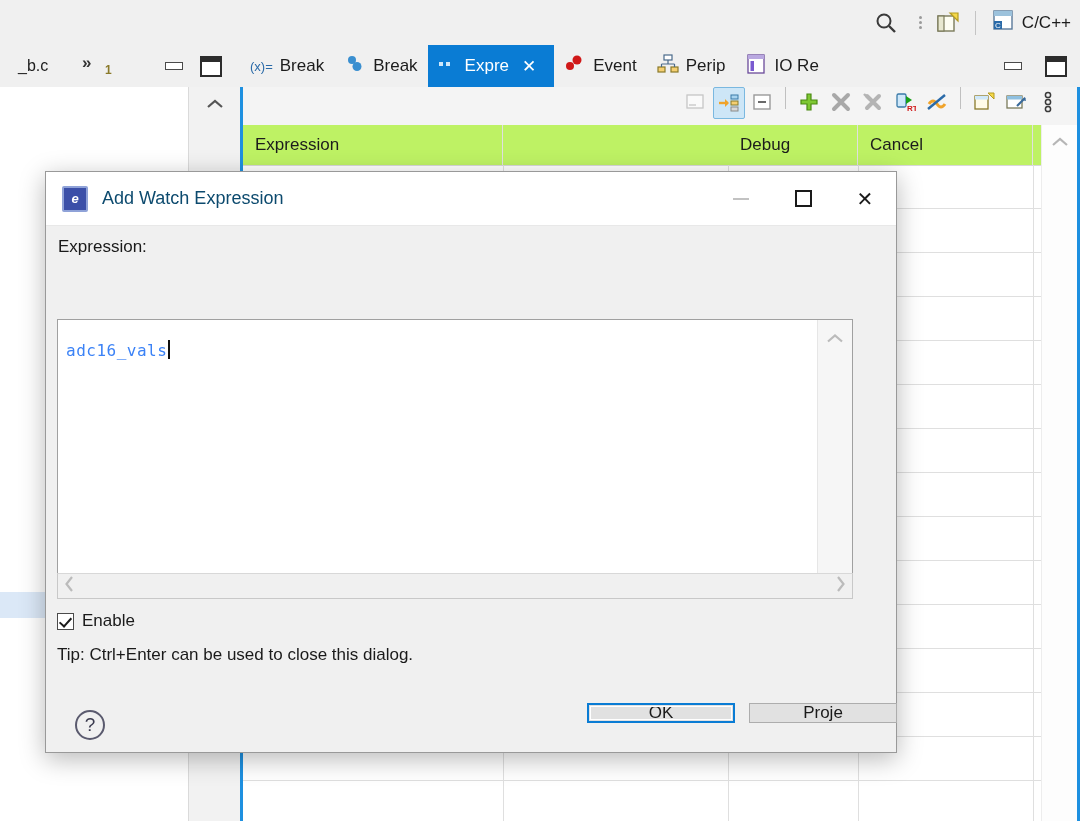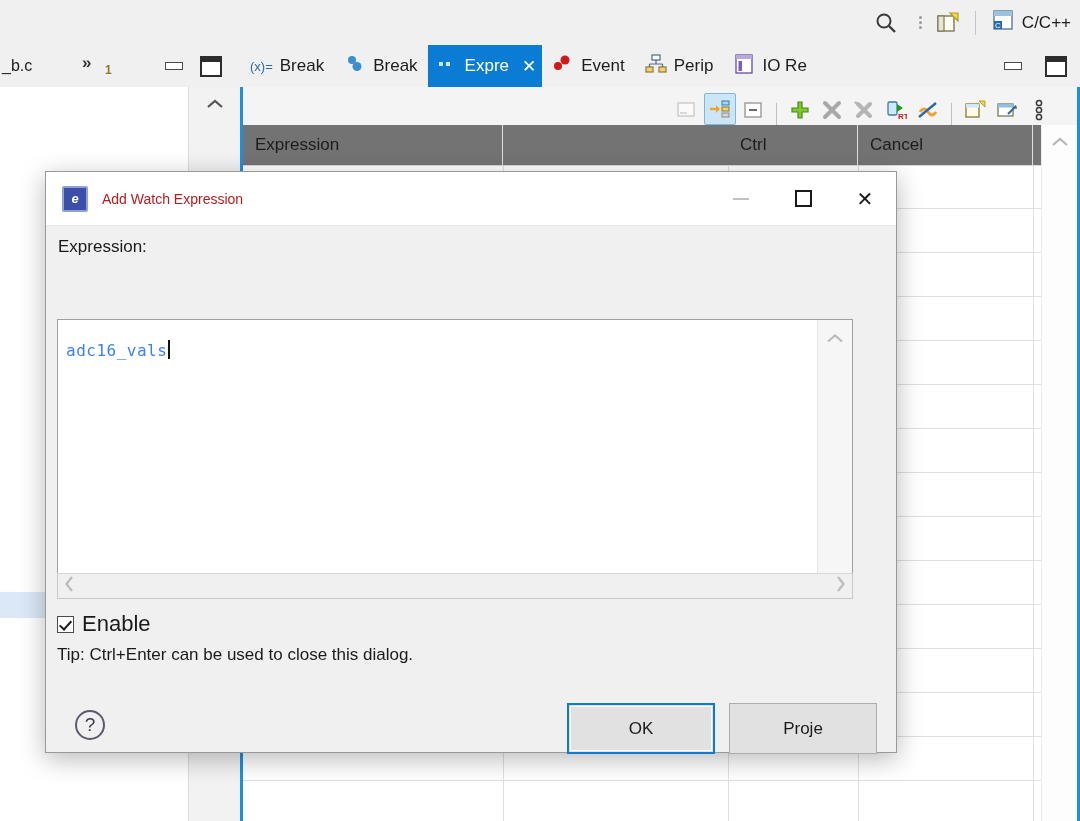--- a/index.html
+++ b/index.html
@@ -41,21 +41,21 @@
   
   .tabrow {
     position: absolute; left: 0; top: 45px; width: 1080px; height: 42px;
     background: #f0f0f0;
   }
   .left-tabzone {
     position: absolute; left: 0; top: 0; width: 236px; height: 42px;
     display: flex; align-items: center;
   }
   .left-tab-label {
-    font-size: 16px; color: #1c1c1c; margin-left: 0px; padding-left: 2px;
+    font-size: 16px; color: #1c1c1c; margin-left: 16px; padding-left: 2px;
   }
   .chev-more {
     position: absolute; left: 82px; top: 8px;
     font-size: 17px; font-weight: bold; color: #333;
   }
   .chev-more-num {
     position: absolute; left: 105px; top: 18px;
     font-size: 12px; color: #8a7a2a; font-weight: bold;
   }
   .win-min-icon {
@@ -73,48 +73,48 @@
 
   .right-tabzone {
     position: absolute; left: 240px; top: 0; right: 0; height: 42px;
     display: flex; align-items: center;
   }
   .vtab {
     display: flex; align-items: center; gap: 7px;
     height: 42px; padding: 0 10px;
     font-size: 17px; color: #1c1c1c; white-space: nowrap;
   }
-  .vtab.active { background: #0a7cd4; color: #ffffff; padding-right: 6px; }
+  .vtab.active { background: #0a7cd4; color: #ffffff; padding-right: 18px; }
   .vtab .xclose { font-size: 17px; margin-left: 6px; color: #ffffff; }
 
   
   .expr-view {
     position: absolute; left: 240px; top: 87px; right: 0; bottom: 0;
     background: #ffffff;
     border-left: 3px solid #1e90e0;
     border-right: 3px solid #1e90e0;
     box-sizing: border-box;
   }
   .expr-toolbar {
     position: absolute; left: 0; top: 0; right: 0; height: 38px;
     background: #f4f4f4;
-    display: flex; align-items: flex-end; justify-content: flex-end;
-    padding-right: 23px; gap: 2px;
+    display: flex; align-items: flex-start; justify-content: flex-end;
+    padding-right: 14px; gap: 2px;
   }
   .tbtn {
     width: 30px; height: 30px; display: inline-flex;
     align-items: center; justify-content: center;
     border-radius: 2px;
   }
   .tbtn.sel { background: #cde6f7; border: 1px solid #7ab8e0; }
   .tb-divider { width: 1px; height: 22px; background: #c0c0c0; margin: 0 6px; }
 
   .col-headers {
     position: absolute; left: 0; top: 38px; right: 35px; height: 40px;
-    background: #737373; border-bottom: 1px solid #d8d8d8;
+    background: #bef264; border-bottom: 1px solid #d8d8d8;
   }
   .col-h {
     position: absolute; top: 0; height: 40px;
     display: flex; align-items: center;
     font-size: 17px; color: #1c1c1c;
     border-right: 1px solid #e0e0e0;
     padding-left: 12px; box-sizing: border-box;
   }
   .grid-area {
     position: absolute; left: 0; top: 78px; right: 35px; bottom: 0;
@@ -165,21 +165,21 @@
     display: flex; align-items: center;
   }
   .dlg-icon {
     position: relative; width: 26px; height: 26px; margin-left: 16px;
     background: #3b4fa8; border: 2px solid #8fa2d8; border-radius: 2px;
     display: flex; align-items: center; justify-content: center;
     color: #ffffff; font-size: 13px; font-weight: bold; font-style: italic;
     box-sizing: border-box;
   }
   .dlg-title-text {
-    margin-left: 14px; font-size: 14px; color: #b91c1c;
+    margin-left: 14px; font-size: 18px; color: #0c4a6e;
   }
   .dlg-wbtns {
     position: absolute; right: 0; top: 0; height: 53px;
     display: flex; align-items: center;
   }
   .wbtn {
     width: 62px; height: 53px; display: flex;
     align-items: center; justify-content: center;
     font-size: 20px; color: #1a1a1a;
   }
@@ -225,37 +225,37 @@
   .chk-box {
     position: relative; width: 17px; height: 17px;
     border: 1px solid #4a4a4a; background: #ffffff; box-sizing: border-box;
   }
   .chk-box::after {
     content: ""; position: absolute; left: 4px; top: 1px;
     width: 5px; height: 10px;
     border: solid #1a1a1a; border-width: 0 2px 2px 0;
     transform: rotate(42deg);
   }
-  .chk-label { font-size: 22px; color: #1a1a1a; }
+  .chk-label { font-size: 17px; color: #1a1a1a; }
   .tip-text {
     position: absolute; left: 11px; top: 420px;
     font-size: 17px; color: #1a1a1a;
   }
   .help-btn {
     position: absolute; left: 29px; top: 485px;
     width: 30px; height: 30px; border-radius: 50%;
     border: 2px solid #5a5a6e; color: #3a3a4e;
     display: flex; align-items: center; justify-content: center;
     font-size: 19px; box-sizing: border-box;
   }
   .btn {
-    position: absolute; top: 478px; height: 51px;
+    position: absolute; top: 478px; height: 20px;
     background: #e1e1e1; border: 1px solid #adadad;
     display: flex; align-items: center; justify-content: center;
-    font-size: 17px; color: #1a1a1a; box-sizing: border-box;
+    font-size: 17px; color: #1a1a1a; box-sizing: border-box; margin-left: 20px;
   }
   .btn.primary {
     border: 2px solid #0a7cd4;
     outline: 1px solid #ffffff; outline-offset: -4px;
   }
 </style>
 </head>
 <body>
 
 <div id="root">
@@ -464,21 +464,21 @@
         <svg width="12" height="22" viewBox="0 0 12 22">
           <circle cx="6" cy="4" r="2.6" fill="none" stroke="#3a3a3a" stroke-width="1.5"></circle>
           <circle cx="6" cy="11" r="2.6" fill="none" stroke="#3a3a3a" stroke-width="1.5"></circle>
           <circle cx="6" cy="18" r="2.6" fill="none" stroke="#3a3a3a" stroke-width="1.5"></circle>
         </svg>
       </div>
     </div>
 
     <div class="col-headers">
       <div class="col-h" style="left:0;width:260px;">Expression</div>
-      <div class="col-h" style="left:485px;width:130px;">Ctrl</div>
+      <div class="col-h" style="left:485px;width:130px;">Debug</div>
       <div class="col-h" style="left:615px;width:175px;">Cancel</div>
       <div class="col-h" style="left:790px;width:15px;border-right:none;"></div>
     </div>
 
     <div class="grid-area">
       <div class="grid-vline" style="left:260px;"></div>
       <div class="grid-vline" style="left:485px;"></div>
       <div class="grid-vline" style="left:615px;"></div>
       <div class="grid-vline" style="left:790px;"></div>
       <div class="grid-row"></div>

